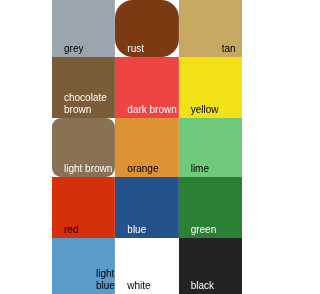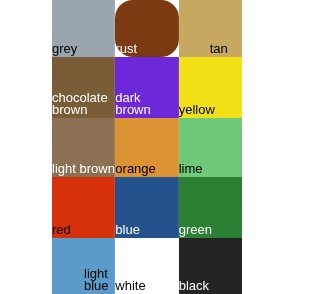--- a/index.html
+++ b/index.html
@@ -36,23 +36,23 @@
   }
 
   .swatch {
     position: relative;
     box-sizing: border-box;
     overflow: hidden;
   }
 
   .swatch-label {
     position: absolute;
-    left: 0;
+    left: 12px;
     bottom: 3px;
-    font-size: 13px;
+    font-size: 10px;
     line-height: 11.5px;
     letter-spacing: 0px;
     white-space: pre-line;
     font-family: "Liberation Sans", sans-serif;
   }
 
   
   .swatch.seam-right::after {
     content: "";
     position: absolute;
@@ -77,28 +77,28 @@
       <span class="swatch-label" style="color: rgb(255, 255, 255);">rust</span>
     </div>
     <div class="swatch" style="background-color: rgb(198, 168, 96);">
       <span class="swatch-label" style="color: rgb(0, 0, 0); padding-left: 31px;">tan</span>
     </div>
 
     <div class="swatch seam-right" style="background-color: rgb(122, 92, 55);">
       <span class="swatch-label" style="color: rgb(255, 255, 255);">chocolate
 brown</span>
     </div>
-    <div class="swatch seam-right" style="background-color: #6d28d9;">
+    <div class="swatch seam-right" style="background-color: #ef4444;">
       <span class="swatch-label" style="color: rgb(255, 255, 255);">dark brown</span>
     </div>
     <div class="swatch" style="background-color: rgb(242, 225, 23);">
       <span class="swatch-label" style="color: rgb(0, 0, 0);">yellow</span>
     </div>
 
-    <div class="swatch seam-right" style="background-color: rgb(138, 113, 83);">
+    <div class="swatch seam-right" style="background-color: rgb(138, 113, 83); border-radius: 9px;">
       <span class="swatch-label" style="color: rgb(255, 255, 255);">light brown</span>
     </div>
     <div class="swatch seam-right" style="background-color: rgb(221, 146, 51);">
       <span class="swatch-label" style="color: rgb(0, 0, 0);">orange</span>
     </div>
     <div class="swatch" style="background-color: rgb(111, 201, 122);">
       <span class="swatch-label" style="color: rgb(0, 0, 0);">lime</span>
     </div>
 
     <div class="swatch seam-right" style="background-color: rgb(214, 48, 11); text-align: right;">

